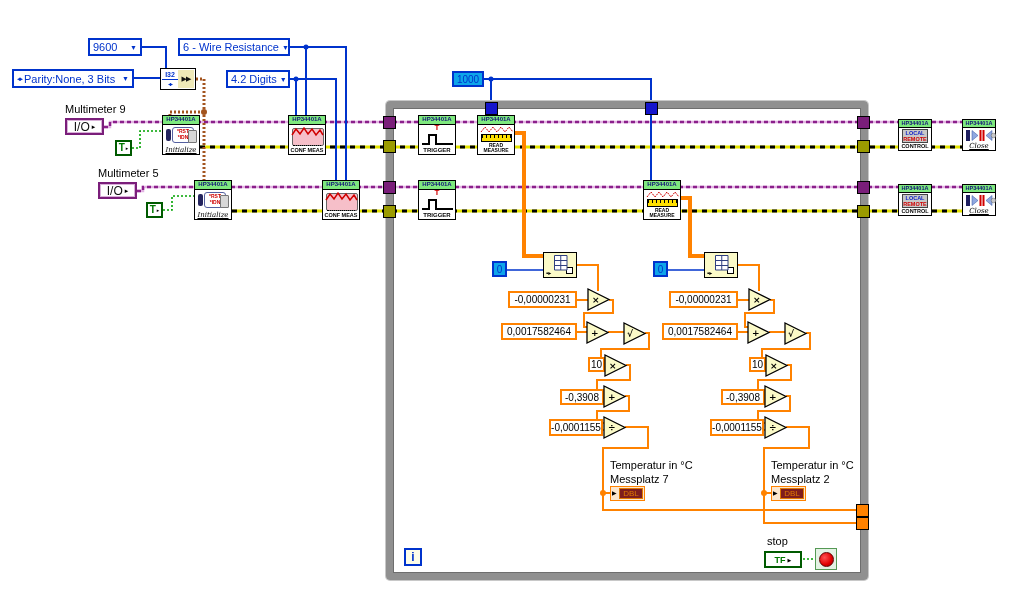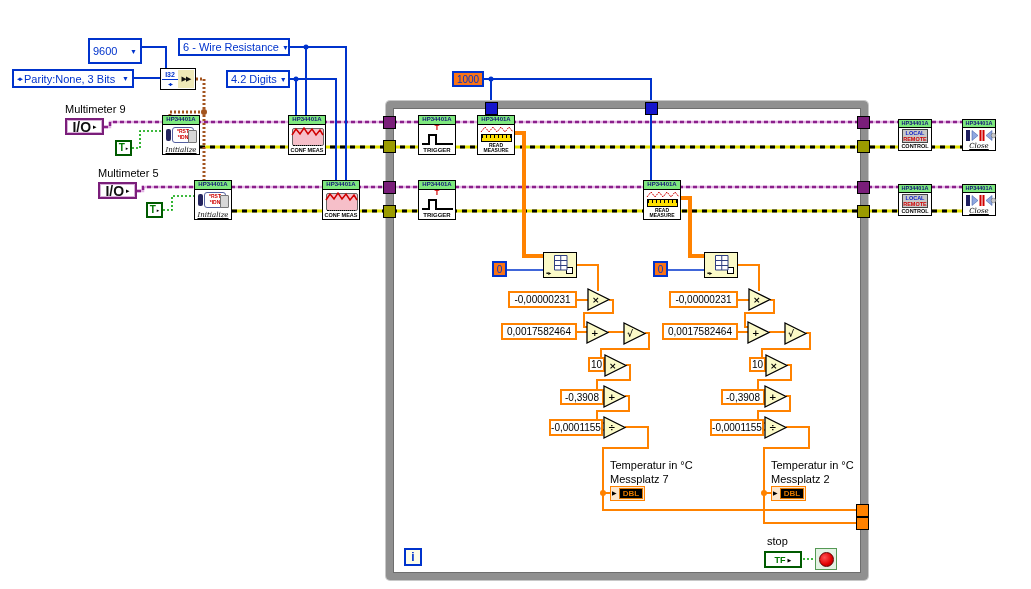--- a/index.html
+++ b/index.html
@@ -23,28 +23,28 @@
               box-shadow:inset 0 0 0 1px #6E6E6E,0 0 0 1px #C8C8C8;}
   .tunnel{position:absolute;width:13px;height:13px;border:1px solid #000;box-sizing:border-box;z-index:3;}
   .tn-blue{background:#1515CC;} .tn-purple{background:#7A1E7A;}
   .tn-olive{background:#9B9B00;} .tn-orange{background:#FF8200;}
   .lbl{position:absolute;font-size:11px;color:#000;z-index:4;white-space:nowrap;}
   .ring{position:absolute;border:2px solid #0033CC;background:#fff;color:#0033CC;font-size:11px;
         display:flex;align-items:center;padding:0 3px;box-sizing:border-box;z-index:4;white-space:nowrap;}
   .ringtext{flex:1;text-align:left;}
   .ringarrow{color:#0033CC;font-size:7px;margin-left:3px;}
   .ringnav{color:#0033CC;font-size:7px;margin-right:2px;letter-spacing:-1px;}
-  .bluebox{position:absolute;border:2px solid #0033CC;background:#f97316;color:#0033CC;font-size:10px;
+  .bluebox{position:absolute;border:2px solid #0033CC;background:#0ea5e9;color:#0033CC;font-size:10px;
            display:flex;align-items:center;justify-content:center;box-sizing:border-box;z-index:4;}
   .orangebox{position:absolute;border:2px solid #FF8200;background:#fff;color:#000;font-size:10px;
              display:flex;align-items:center;justify-content:center;box-sizing:border-box;z-index:4;white-space:nowrap;}
   .iobox{position:absolute;width:39px;height:17px;border:2px solid #7A1E7A;background:#fff;
          box-shadow:inset 0 0 0 1px #D8B0D8;display:flex;align-items:center;justify-content:center;
          gap:2px;z-index:4;box-sizing:border-box;}
-  .iotext{font-size:14px;font-weight:bold;color:#111;}
+  .iotext{font-size:12px;font-weight:normal;color:#111;}
   .ioarrow{font-size:7px;color:#000;}
   .tbox{position:absolute;width:17px;height:16px;border:2px solid #005A00;background:#fff;display:flex;
         align-items:center;justify-content:center;gap:1px;z-index:4;box-sizing:border-box;}
   .ttext{font-size:10px;font-weight:bold;color:#007800;line-height:10px;}
   .tarrow{font-size:5px;color:#000;}
 
   .i32node{position:absolute;left:160px;top:68px;width:36px;height:22px;border:1px solid #000;
            background:#fff;z-index:4;box-sizing:border-box;}
   .i32-tl{position:absolute;left:1px;top:1px;width:16px;height:9px;color:#0033CC;font-size:7px;
           font-weight:bold;text-align:center;line-height:9px;border-bottom:1px solid #0033CC;}
@@ -88,21 +88,21 @@
   .idxnode{position:absolute;width:34px;height:26px;background:#FBFAC8;border:1px solid #000;z-index:4;box-sizing:border-box;}
   .idx-bl{position:absolute;left:2px;bottom:1px;font-size:6px;color:#000;line-height:6px;letter-spacing:-1px;}
   .idx-br{position:absolute;right:3px;bottom:3px;width:5px;height:5px;border:1px solid #000;background:#fff;}
   .op{position:absolute;z-index:4;overflow:visible;}
   .optri{fill:#FBFAC8;stroke:#000;stroke-width:1.3;}
   .optext{font-size:9px;font-weight:bold;fill:#000;font-family:"DejaVu Sans",sans-serif;}
   .chainlabel{position:absolute;font-size:11px;color:#000;line-height:14px;z-index:4;white-space:nowrap;}
   .dbl{position:absolute;width:35px;height:15px;border:1px solid #FF8200;background:#FBE6CE;display:flex;
        align-items:center;padding:1px;box-sizing:border-box;z-index:4;}
   .dbl-arrow{font-size:6px;color:#000;width:7px;line-height:7px;}
-  .dbl-text{flex:1;border:1px solid #E07800;background:#000000;color:#E07800;font-weight:bold;font-size:8px;
+  .dbl-text{flex:1;border:1px solid #E07800;background:#7f1d1d;color:#E07800;font-weight:normal;font-size:8px;
             text-align:center;line-height:9px;}
   .iterm{position:absolute;left:404px;top:548px;width:18px;height:18px;border:2px solid #0033CC;
          background:#FDFDE8;color:#0033CC;font-weight:bold;font-size:12px;display:flex;align-items:center;
          justify-content:center;z-index:4;box-sizing:border-box;}
   .tfbox{position:absolute;left:764px;top:551px;width:38px;height:17px;border:2px solid #005A00;
          background:#fff;display:flex;align-items:center;justify-content:center;gap:2px;z-index:4;box-sizing:border-box;}
   .tftext{font-size:9px;font-weight:bold;color:#007800;}
   .stopbtn{position:absolute;left:815px;top:548px;width:22px;height:22px;background:#E4F2E4;
            border:1px solid #559955;display:flex;align-items:center;justify-content:center;z-index:4;box-sizing:border-box;}
   .stopdot{width:13px;height:13px;border-radius:50%;border:1px solid #600000;
@@ -196,21 +196,21 @@
   <div class="tunnel tn-olive" style="left:383px;top:140px"></div>
   <div class="tunnel tn-purple" style="left:383px;top:181px"></div>
   <div class="tunnel tn-olive" style="left:383px;top:205px"></div>
   <div class="tunnel tn-purple" style="left:857px;top:116px"></div>
   <div class="tunnel tn-olive" style="left:857px;top:140px"></div>
   <div class="tunnel tn-purple" style="left:857px;top:181px"></div>
   <div class="tunnel tn-olive" style="left:857px;top:205px"></div>
   <div class="tunnel tn-orange" style="left:856px;top:504px"></div>
   <div class="tunnel tn-orange" style="left:856px;top:517px"></div>
 
-  <div class="ring" style="left:88px;top:38px;width:54px;height:26px">
+  <div class="ring" style="left:88px;top:38px;width:54px;height:18px">
     <span class="ringtext">9600</span>
     <span class="ringarrow">▼</span>
   </div>
   <div class="ring" style="left:12px;top:69px;width:122px;height:19px">
     <span class="ringnav">◂▸</span>
     <span class="ringtext">Parity:None, 3 Bits</span>
     <span class="ringarrow">▼</span>
   </div>
   <div class="ring" style="left:178px;top:38px;width:112px;height:18px">
     <span class="ringtext">6 - Wire Resistance</span>

